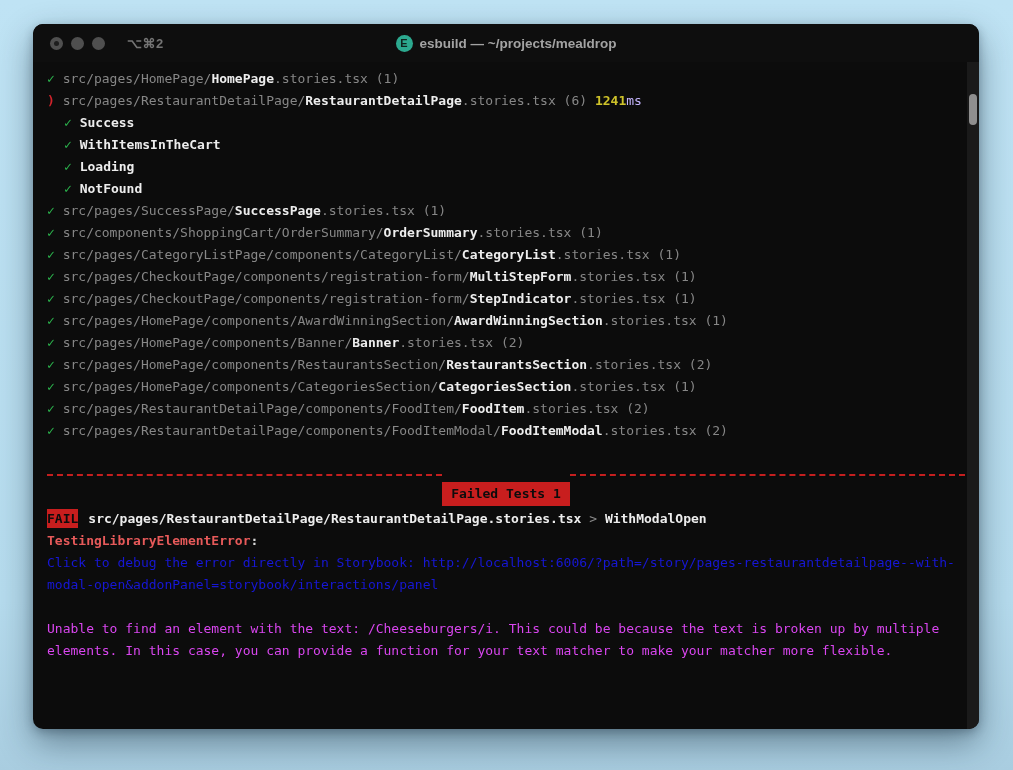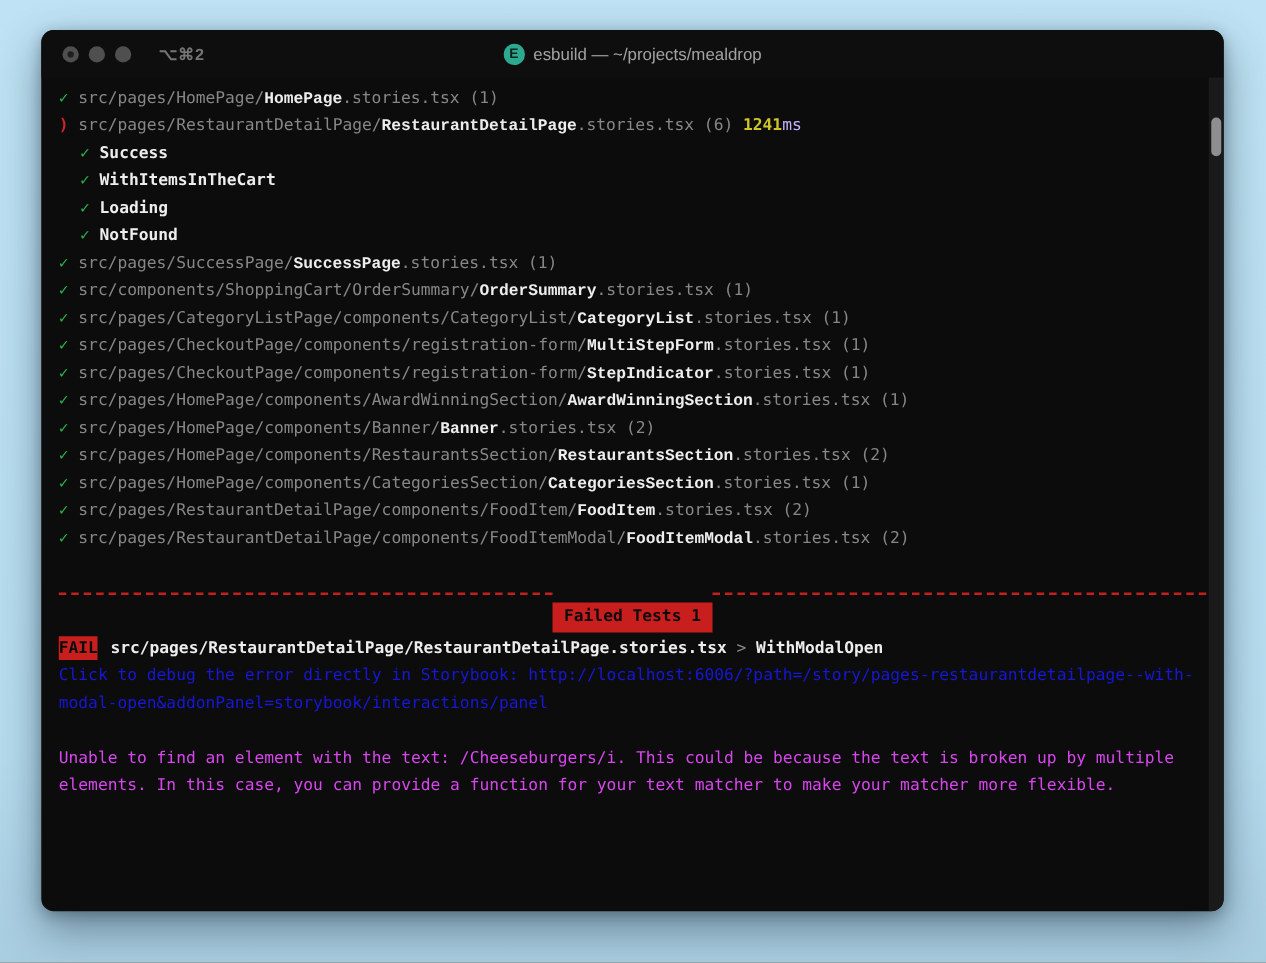--- a/index.html
+++ b/index.html
@@ -27,35 +27,35 @@
   .shortcut { margin-left:22px; color:#747474; font-size:13px; font-weight:700; letter-spacing:.5px; }
   .titlewrap {
     position:absolute; left:0; right:0; top:0; height:38px;
     display:flex; align-items:center; justify-content:center; gap:7px; pointer-events:none;
   }
   .appicon {
     width:17px; height:17px; border-radius:50%; background:#2ca98f;
     color:#10241f; font-size:11px; font-weight:800; line-height:17px; text-align:center;
     font-family:"Liberation Sans", sans-serif;
   }
-  .titletext { color:#a3a3a3; font-size:13.5px; font-weight:400; }
+  .titletext { color:#a3a3a3; font-size:13.5px; font-weight:700; }
   
   .term {
     position:absolute; top:38px; left:0; right:0; bottom:0;
     padding:6px 14px 0 14px;
     font-size:13px; line-height:22px; color:#ededed;
   }
   .line { white-space:pre; height:22px; }
   .spacer { height:22px; }
   .ind { padding-left:17px; }
   .mark-pass { color:#2bb24c; }
   .mark-failfile { color:#d0232b; font-weight:700; }
   .mark-failtest { color:#d0232b; }
   .path { color:#878787; }
-  .fname { color:#ededed; font-weight:700;font-family:Liberation Mono, monospace; }
+  .fname { color:#ededed; font-weight:700; }
   .tname { color:#ededed; font-weight:700; }
   .time { color:#cfc32a; font-weight:700; }
   .unit { color:#c4b5fd; }
   
   .divider { height:22px; display:flex; align-items:center; }
   .divline { flex:1; border-top:2px dashed #c41f1f; }
   .divbadge {
     background:#c81e1e; color:#0c0c0c; font-weight:700; font-size:13px;
     padding:1px 9px; white-space:pre;margin-top:37px;
   }
@@ -121,20 +121,21 @@
     <div class="spacer"></div>
     <div class="divider">
       <div class="divline"></div>
       <div class="divbadge">Failed Tests 1</div>
       <div class="divline"></div>
     </div>
     <div class="spacer"></div>
 
     <div class="failrow"><span class="failbadge">FAIL</span><span class="failfile">src/pages/RestaurantDetailPage/RestaurantDetailPage.stories.tsx</span><span class="failsep"> <span>&gt;</span> </span><span class="failfile">WithModalOpen</span></div>
 
+    <div class="line"><span class="errname">TestingLibraryElementError</span><span class="errcolon">:</span></div>
 
     <div class="link">Click to debug the error directly in Storybook: http://localhost:6006/?path=/story/pages-restaurantdetailpage--with-modal-open&amp;addonPanel=storybook/interactions/panel</div>
 
     <div class="spacer"></div>
 
     <div class="msg">Unable to find an element with the text: /Cheeseburgers/i. This could be because the text is broken up by multiple elements. In this case, you can provide a function for your text matcher to make your matcher more flexible.</div>
   </div>
 
   <div class="sbtrack">
     <div class="sbthumb"></div>

